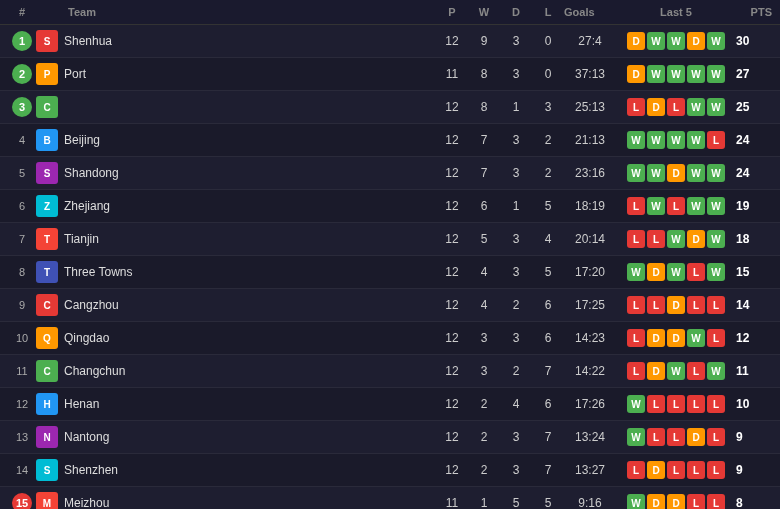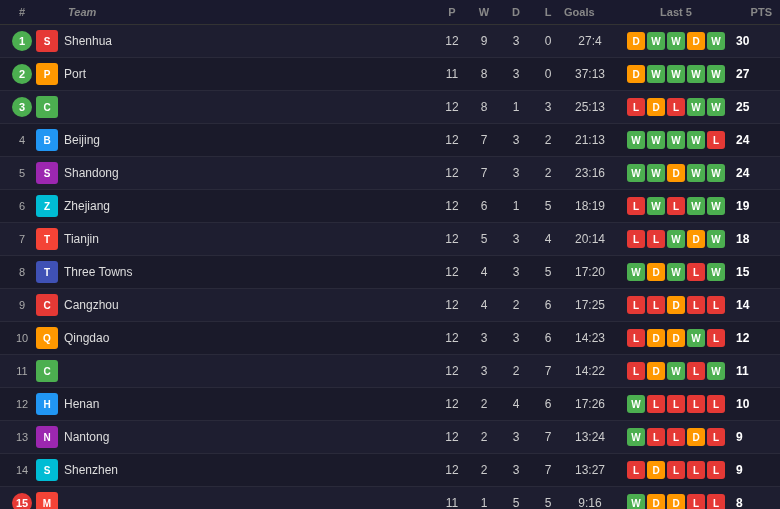--- a/index.html
+++ b/index.html
@@ -19,21 +19,21 @@
       display: flex;
       align-items: center;
       padding: 6px 8px;
       background: #1a1a2e;
       border-bottom: 1px solid #333;
       color: #888;
       font-size: 11px;
       font-weight: bold;
     }
     .col-rank { width: 28px; text-align: center; }
-    .col-team { flex: 1; padding-left: 32px; font-style: italic; }
+    .col-team { flex: 1; padding-left: 32px; }
     .col-p, .col-w, .col-d, .col-l { width: 32px; text-align: center; }
     .col-goals { width: 52px; text-align: left; }
     .col-last5 { width: 120px; text-align: center; }
     .col-pts { width: 36px; text-align: right; }
 
     .team-row {
       display: flex;
       align-items: center;
       padding: 5px 8px;
       border-bottom: 1px solid #2a2a3a;
@@ -300,20 +300,21 @@
           <div class="result-badge L">L</div>
         </div>
     <div class="pts">12</div>
   </div>
       <div class="team-row">
     <div style="width:28px;display:flex;align-items:center;justify-content:center;">
       <div style="color:#aaa;width:20px;text-align:center;font-size:11px;">11</div>
     </div>
     <div style="display:flex;align-items:center;flex:1;">
       <div style="width:22px;height:22px;border-radius:3px;background:#4caf50;margin-right:6px;display:flex;align-items:center;justify-content:center;font-size:10px;color:white;font-weight:bold;">C</div>
+      <span class="team-name">Changchun</span>
     </div>
     <div class="stat">12</div>
     <div class="stat">3</div>
     <div class="stat">2</div>
     <div class="stat">7</div>
     <div class="goals">14:22</div>
     <div class="last5">
           <div class="result-badge L">L</div>
           <div class="result-badge D">D</div>
           <div class="result-badge W">W</div>
@@ -387,20 +388,21 @@
           <div class="result-badge L">L</div>
         </div>
     <div class="pts">9</div>
   </div>
       <div class="team-row">
     <div style="width:28px;display:flex;align-items:center;justify-content:center;">
       <div style="background:#e53935;color:white;border-radius:50%;width:20px;height:20px;display:flex;align-items:center;justify-content:center;font-size:11px;font-weight:bold;">15</div>
     </div>
     <div style="display:flex;align-items:center;flex:1;">
       <div style="width:22px;height:22px;border-radius:3px;background:#f44336;margin-right:6px;display:flex;align-items:center;justify-content:center;font-size:10px;color:white;font-weight:bold;">M</div>
+      <span class="team-name">Meizhou</span>
     </div>
     <div class="stat">11</div>
     <div class="stat">1</div>
     <div class="stat">5</div>
     <div class="stat">5</div>
     <div class="goals">9:16</div>
     <div class="last5">
           <div class="result-badge W">W</div>
           <div class="result-badge D">D</div>
           <div class="result-badge D">D</div>

